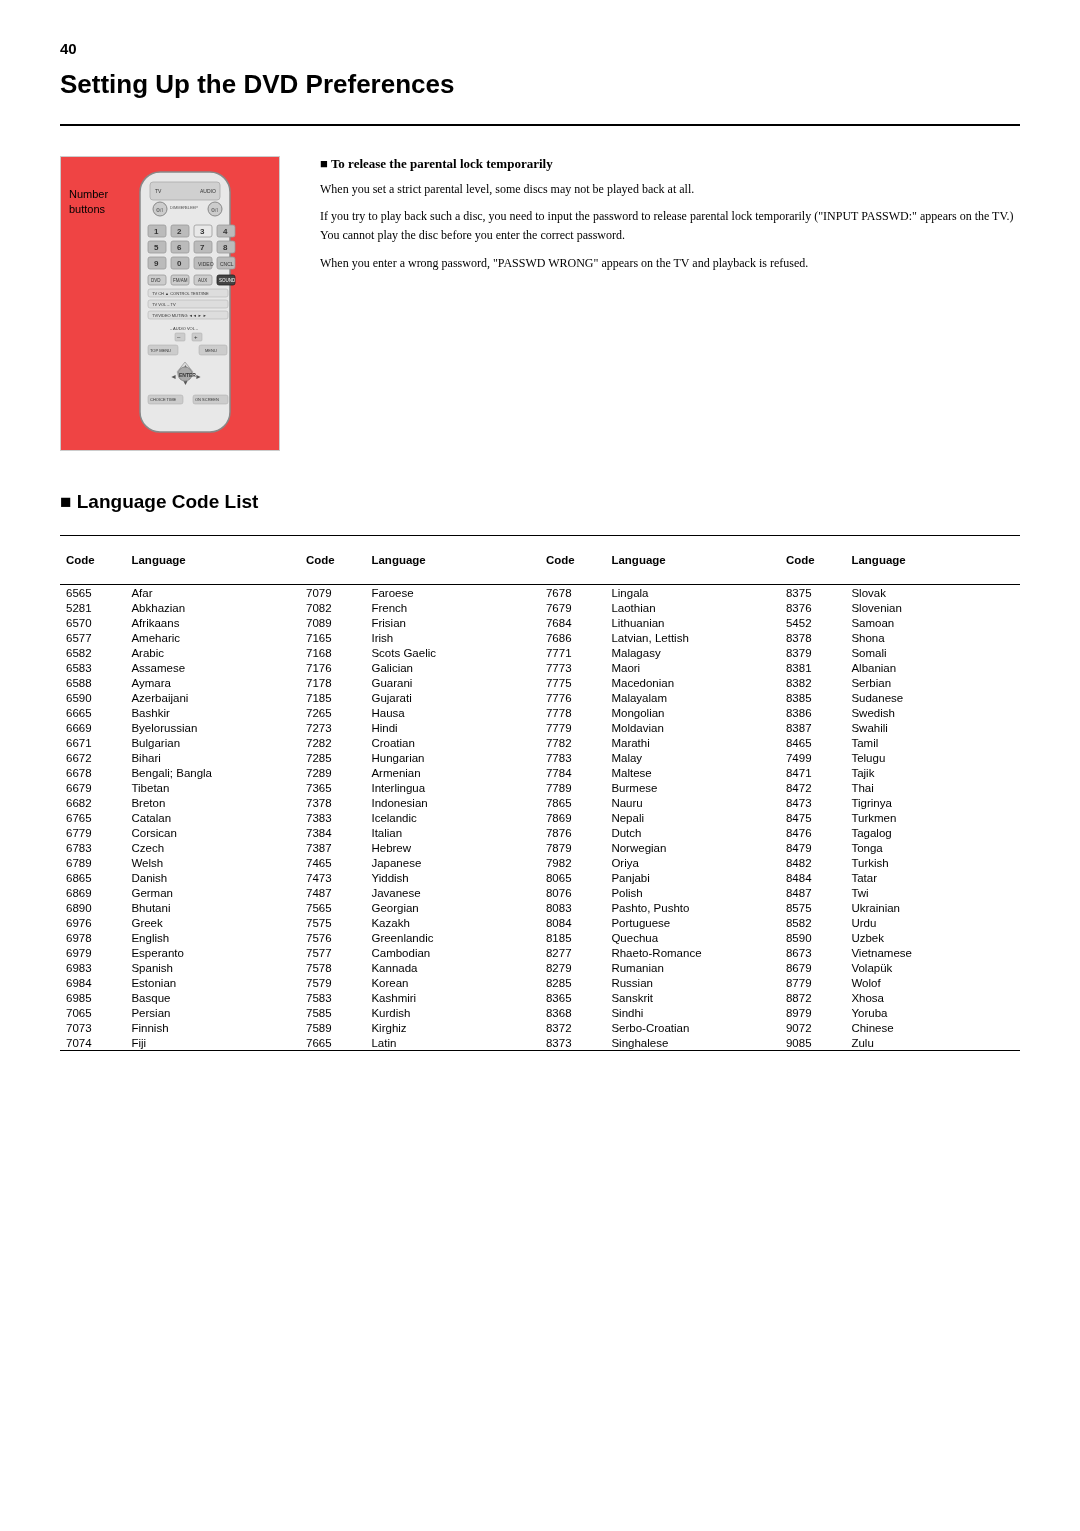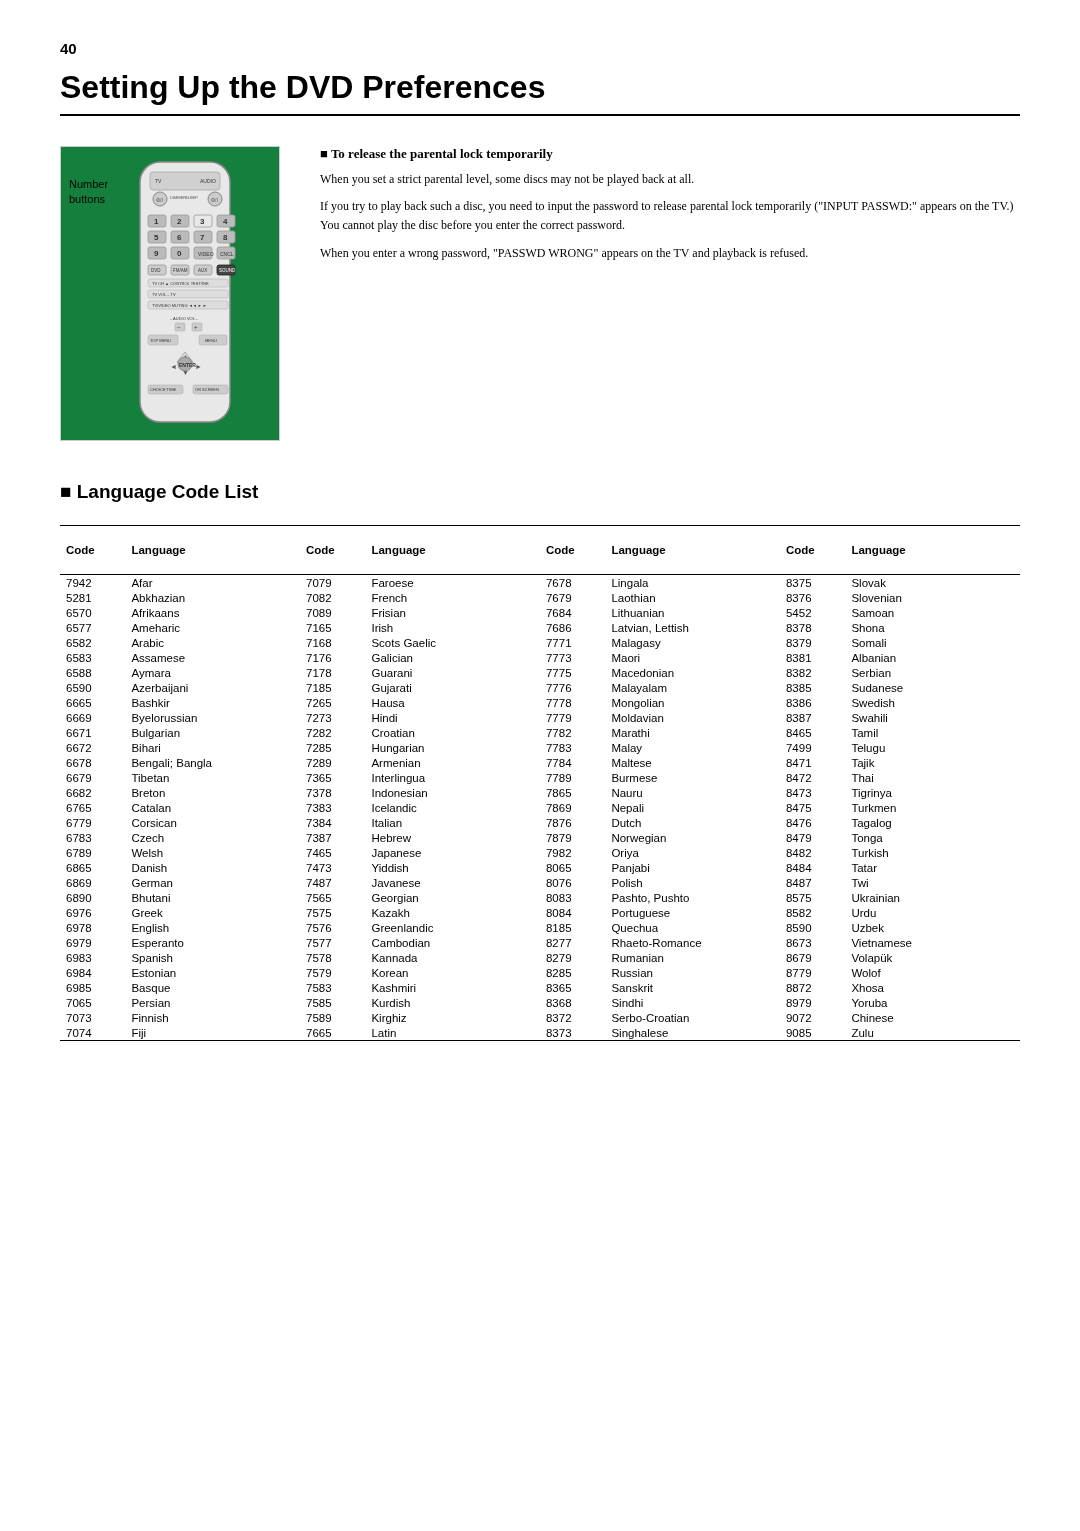--- a/index.html
+++ b/index.html
@@ -6,36 +6,36 @@
     body {
       width: 1080px;
       min-height: 1531px;
       background: #fff;
       font-family: Arial, Helvetica, sans-serif;
       font-size: 13px;
       color: #000;
       padding: 40px 60px;
     }
     h1.title {
-      font-size: 32px;
+      font-size: 26px;
       font-weight: bold;
       border-bottom: 2px solid #000;
-      padding-bottom: 8px;
+      padding-bottom: 24px;
       margin-bottom: 30px;
     }
     .top-section {
       display: flex;
       gap: 40px;
       margin-bottom: 40px;
     }
     .remote-img-box {
       width: 220px;
       flex-shrink: 0;
       border: 1px solid #ccc;
-      background: #15803d;
+      background: #ef4444;
       display: flex;
       flex-direction: column;
       align-items: center;
       justify-content: center;
       padding: 10px;
       min-height: 280px;
       position: relative;
     }
     .remote-label {
       position: absolute;
@@ -210,21 +210,21 @@
         <th class="code-col">Code</th>
         <th class="lang-col">Language</th>
         <th class="code-col">Code</th>
         <th class="lang-col">Language</th>
         <th class="code-col">Code</th>
         <th class="lang-col">Language</th>
       </tr>
     </thead>
     <tbody id="lang-tbody">
     <tr>
-          <td>7942</td>
+          <td>6565</td>
           <td>Afar</td>
           <td>7079</td>
           <td>Faroese</td>
           <td>7678</td>
           <td>Lingala</td>
           <td>8375</td>
           <td>Slovak</td>
         </tr>
         <tr>
           <td>5281</td>

